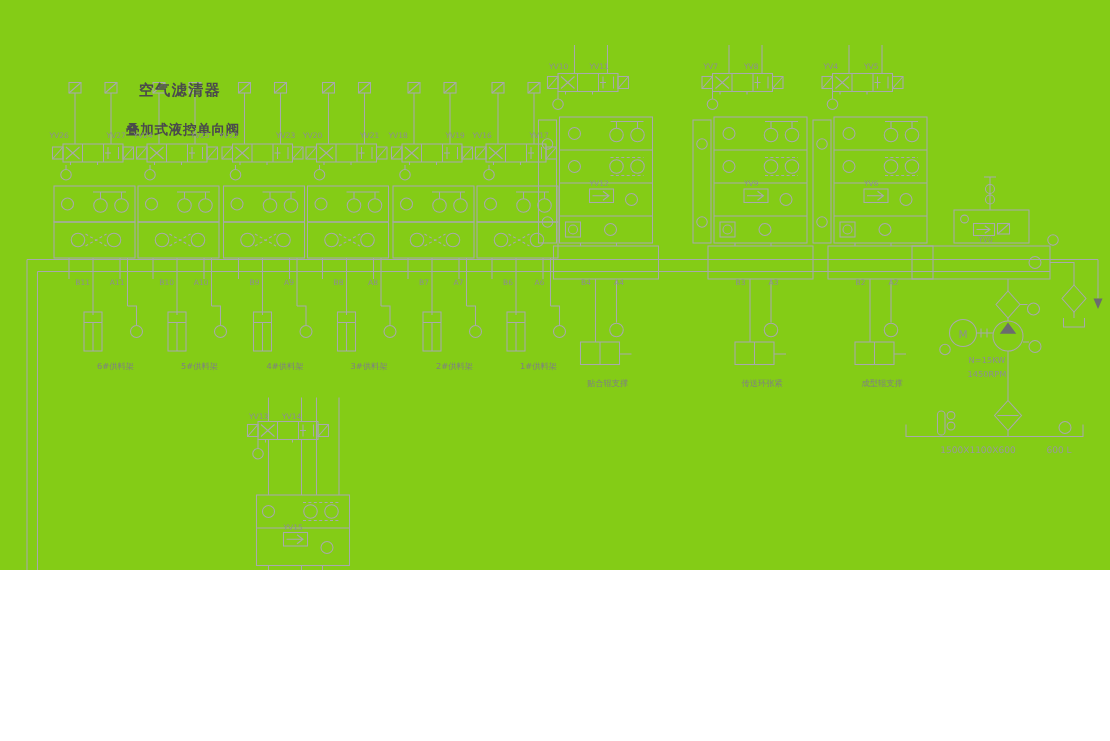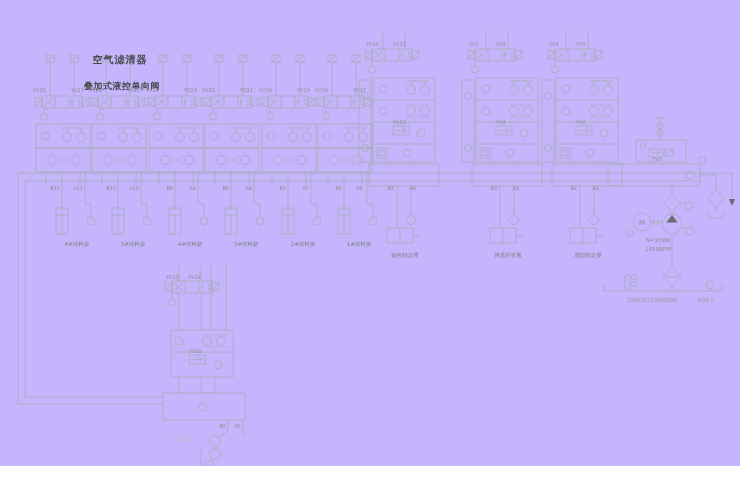--- a/index.html
+++ b/index.html
@@ -1,16 +1,16 @@
 <!DOCTYPE html>
 <html><head>
 <meta charset="utf-8">
 <style>
   html,body{margin:0;padding:0;background:#fff;}
-  #stage{position:relative;width:740px;height:466px;background:#c4b5fd;overflow:hidden;}
+  #stage{position:relative;width:740px;height:380px;background:#84cc16;overflow:hidden;}
   svg{position:absolute;left:0;top:0;}
   g.lines{stroke:#a8a9ab;fill:none;stroke-width:0.7;stroke-linecap:butt;}
   .dash{stroke-dasharray:2,1.6;}
   text{fill:#8d8e90;font-family:"DejaVu Sans",sans-serif;stroke:none;}
   .t-title{fill:#4a4a4c;font-weight:bold;font-size:10px;letter-spacing:1px;}
   .t-title2{fill:#4a4a4c;font-weight:bold;font-size:9px;letter-spacing:0.5px;}
   .t-yv{font-size:5px;}
   .t-port{font-size:5px;}
   .t-cn{font-size:5.5px;fill:#7f8082;}
   .t-spec{font-size:5px;fill:#c3c4c6;}

